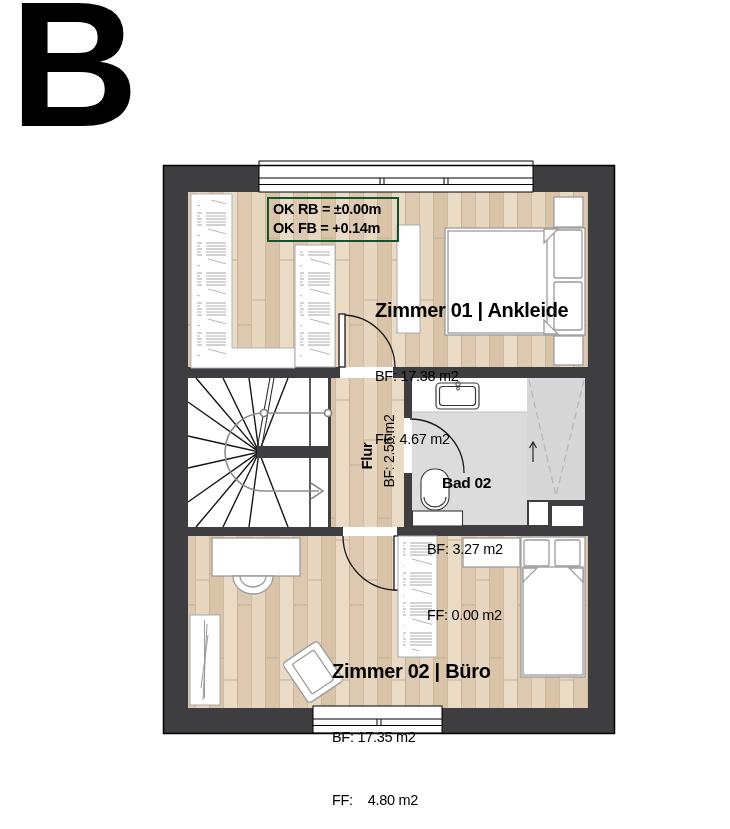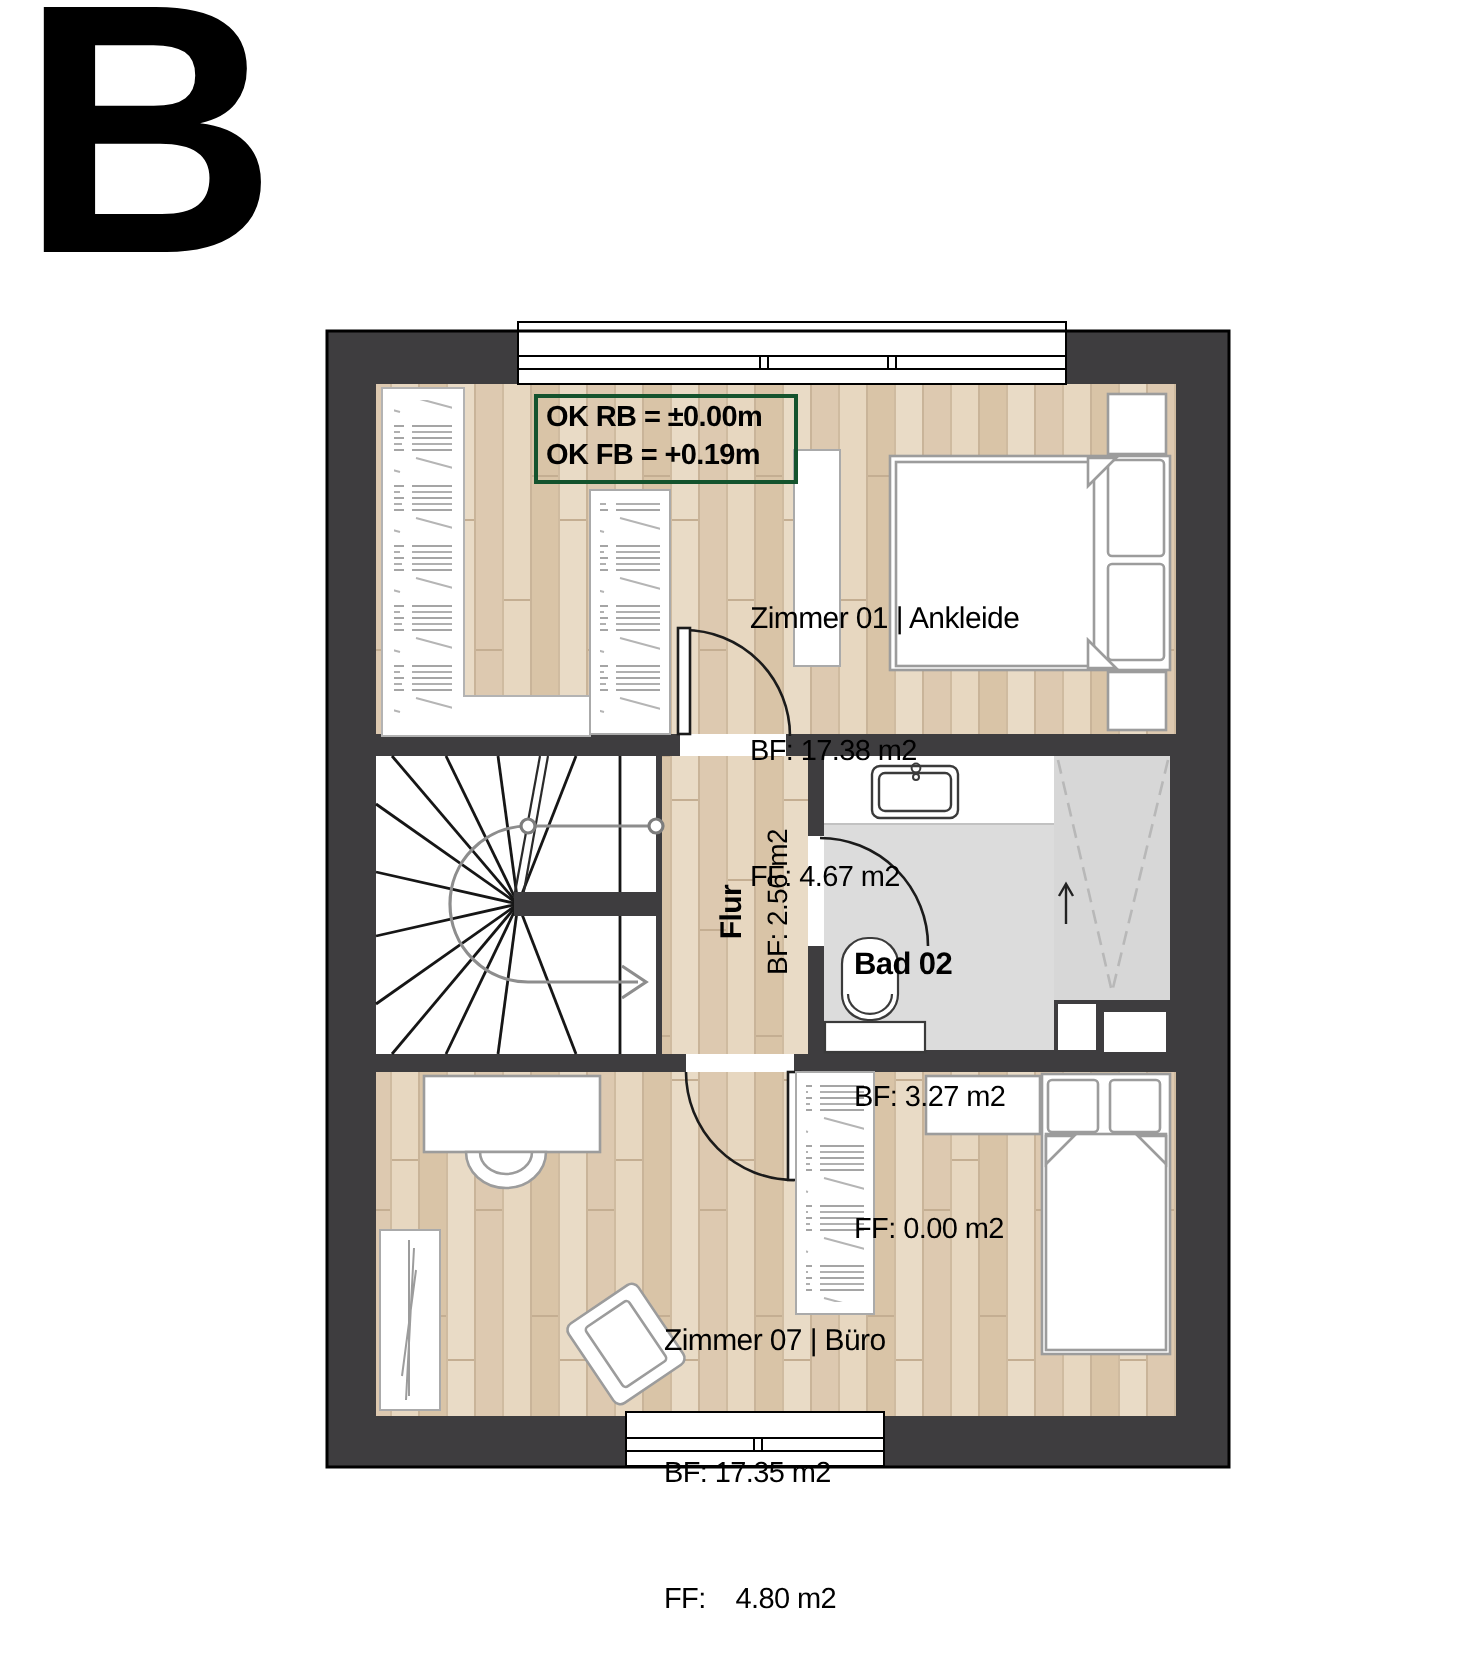--- a/index.html
+++ b/index.html
@@ -6,21 +6,21 @@
   #stage{position:relative;width:730px;height:829px;background:#fff;overflow:hidden;
          font-family:"Liberation Sans",sans-serif;color:#000;}
   svg{position:absolute;left:0;top:0;}
   .txt{position:absolute;white-space:pre;letter-spacing:-0.3px;line-height:21px;font-size:14.5px;}
   .bold{font-weight:700;}
   #plan-letter{position:absolute;left:10px;top:-24px;font-size:178px;font-weight:700;line-height:1;
                letter-spacing:-2px;}
   #level-box{position:absolute;left:267px;top:197px;width:124px;border:2px solid #14532d;
              padding:1px 0 2px 4px;font-size:14.5px;line-height:19px;font-weight:700;letter-spacing:-0.3px;}
   .rot{position:absolute;transform:translate(-50%,-50%) rotate(-90deg);white-space:nowrap;}
-  .title{font-size:15px;font-weight:400;line-height:20px;margin-bottom:4px;}
+  .title{font-size:20px;font-weight:700;line-height:20px;margin-bottom:4px;}
 </style>
 </head>
 <body>
 
 <div id="stage">
 
 <svg width="730" height="829" viewBox="0 0 730 829">
   <defs>
     <pattern id="wood" width="56" height="140" patternUnits="userSpaceOnUse">
       <rect width="56" height="140" fill="#e4d3bb"></rect>
@@ -186,37 +186,37 @@
     </g>
   </g>
 
   <rect x="163.5" y="165.5" width="451" height="568" fill="none" stroke="#000" stroke-width="1.5"></rect>
 </svg>
 
 <div id="plan-letter">B</div>
 
 <div id="level-box">
   <div>OK RB = ±0.00m</div>
-  <div>OK FB = +0.19m</div>
+  <div>OK FB = +0.14m</div>
 </div>
 
 <div class="txt" style="left:375px;top:258px;">
   <div class="title">Zimmer 01 | Ankleide</div>
   <div>BF: 17.38 m2</div>
   <div>FF: 4.67 m2</div>
 </div>
 
 <div class="txt rot bold" style="left:366px;top:456px;font-size:15px;">Flur</div>
 <div class="txt rot" style="left:389px;top:451px;font-size:14px;">BF: 2.56 m2</div>
 
 <div class="txt" style="left:427px;top:428px;line-height:22px;">
-  <div class="bold" style="font-size:15.5px;">Bad 02</div>
+  <div class="bold" style="font-size:15.5px;margin-left:15px;">Bad 02</div>
   <div>BF: 3.27 m2</div>
   <div>FF: 0.00 m2</div>
 </div>
 
 <div class="txt" style="left:332px;top:619px;">
-  <div class="title">Zimmer 07 | Büro</div>
+  <div class="title">Zimmer 02 | Büro</div>
   <div>BF: 17.35 m2</div>
   <div>FF:    4.80 m2</div>
 </div>
 
 </div>
 
 </body></html>

